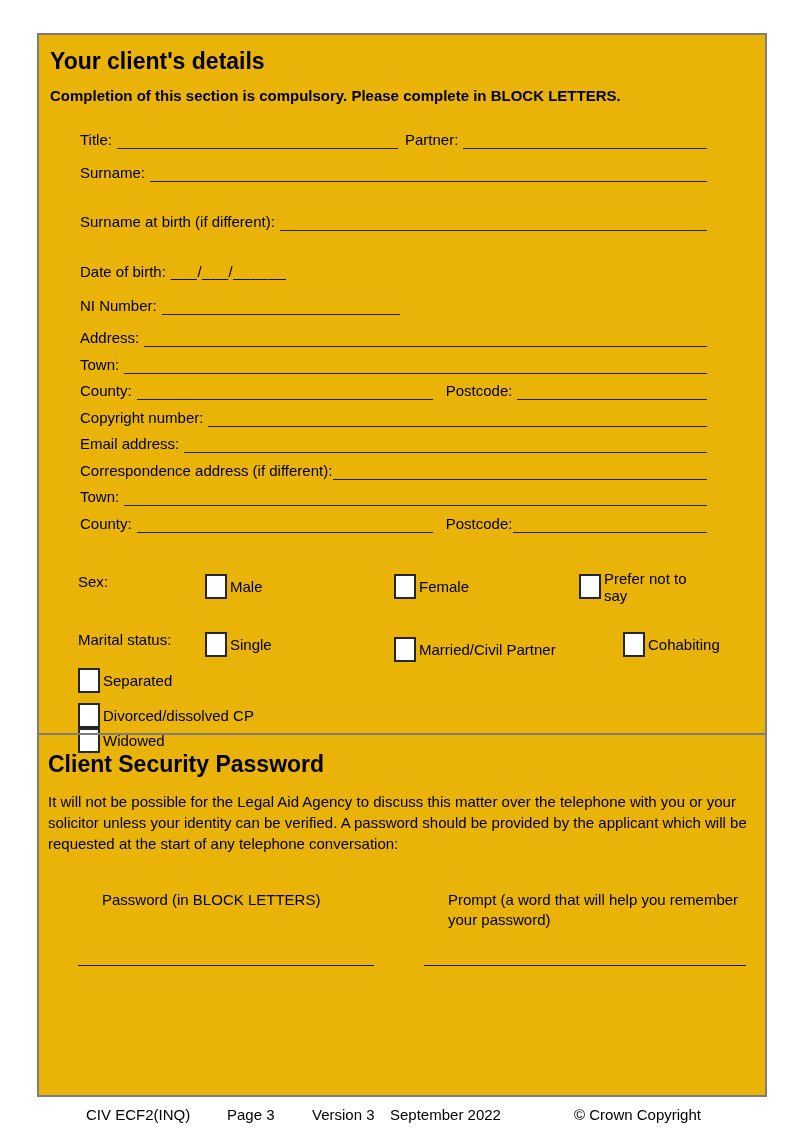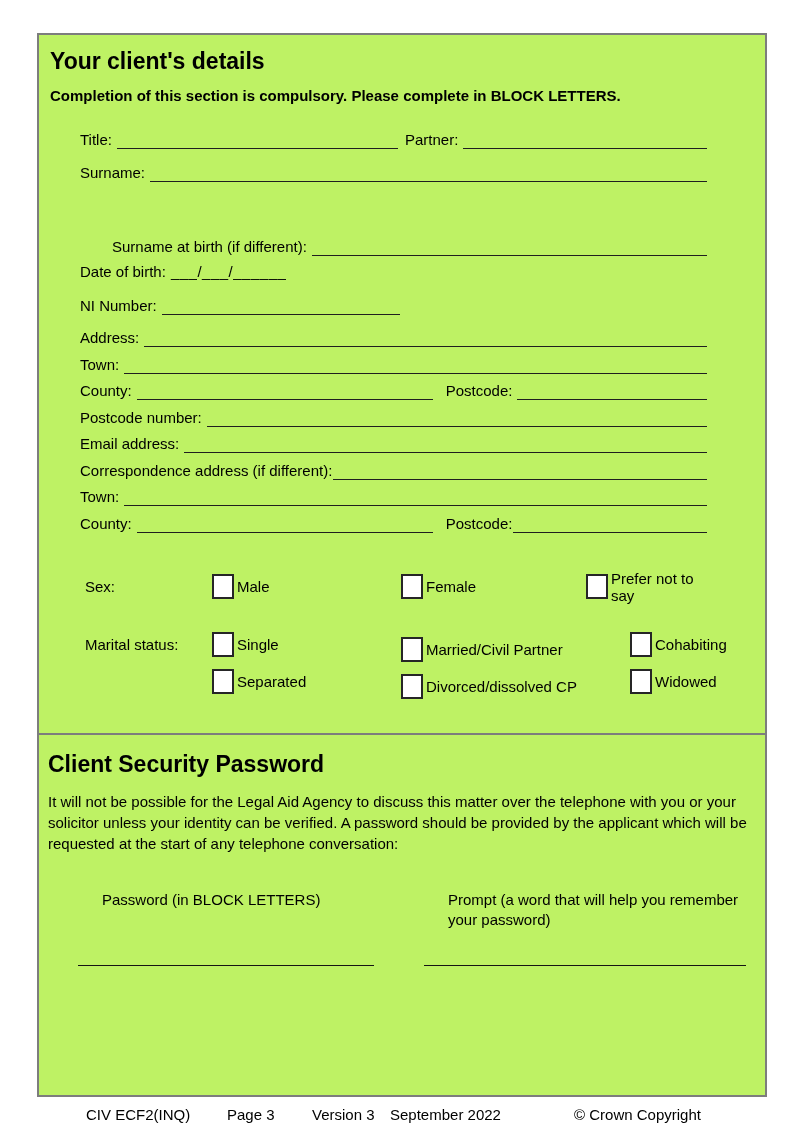--- a/index.html
+++ b/index.html
@@ -3,33 +3,33 @@
 <meta charset="utf-8">
 <style>
   html,body { margin:0; padding:0; }
   body {
     width:800px; height:1130px; background:#ffffff; position:relative;
     font-family:"Liberation Sans","DejaVu Sans",sans-serif;
     font-size:15px; color:#000; overflow:hidden;
   }
   .sheet {
     position:absolute; left:37px; top:33px; width:730px; height:1064px;
-    border:2px solid #7d7d7d; box-sizing:border-box; background:#bef264;
+    border:2px solid #7d7d7d; box-sizing:border-box; background:#eab308;
   }
   .sec1 { position:relative; height:698px; }
   .sec2 { position:relative; border-top:2px solid #7d7d7d; height:360px; }
   .h1 { position:absolute; font-weight:bold; font-size:23px; white-space:nowrap; }
   .sub { position:absolute; font-weight:bold; font-size:15px; white-space:nowrap; }
   .frow { position:absolute; left:41px; right:58px; height:20px; display:flex; align-items:flex-end; }
   .lbl { white-space:nowrap; padding-right:5px; line-height:19px; }
   .lbl2 { margin-left:7px; }
   .uline { border-bottom:1.5px solid #1f1f1f; height:15px; flex:0 0 auto; }
   .grow { flex:1 1 auto; }
   .dob { line-height:19px; letter-spacing:0.5px; }
-  .cbrow { position:absolute; left:46px; right:58px; height:27px; display:flex; align-items:center; }
+  .cbrow { position:absolute; left:39px; right:58px; height:27px; display:flex; }
   .cblbl { width:127px; flex:0 0 auto; }
   .cbitem { display:flex; align-items:center; flex:0 0 auto; }
   .w1 { width:189px; }
   .w2s { width:185px; }
   .w2m { width:229px;margin-top:10px; }
   .wlast { flex:1 1 auto; }
   .cb { width:22px; height:25px; border:2px solid #262626; background:#fff; margin-right:3px; box-sizing:border-box; flex:0 0 auto; }
   .para { position:absolute; line-height:21px; }
   .plabel { position:absolute; line-height:20px;margin-left:24px; }
   .pline { position:absolute; height:22px; border-bottom:1.6px solid #141414; }
@@ -51,21 +51,21 @@
       <span class="lbl lbl2">Partner:</span>
       <span class="uline grow"></span>
     </div>
 
     <div class="frow" style="top:127px;">
       <span class="lbl">Surname:</span>
       <span class="uline grow"></span>
     </div>
 
 
-    <div class="frow" style="top:201px;margin-left:32px;">
+    <div class="frow" style="top:176px;">
       <span class="lbl">Surname at birth (if different):</span>
       <span class="uline grow"></span>
     </div>
 
     <div class="frow" style="top:226px;">
       <span class="lbl">Date of birth:</span>
       <span class="dob">___/___/______</span>
     </div>
 
     <div class="frow" style="top:260px;">
@@ -84,21 +84,21 @@
     </div>
 
     <div class="frow" style="top:345px;">
       <span class="lbl">County:</span>
       <span class="uline" style="width:296px;"></span>
       <span class="lbl" style="margin-left:13px;">Postcode:</span>
       <span class="uline grow"></span>
     </div>
 
     <div class="frow" style="top:372px;">
-      <span class="lbl">Postcode number:</span>
+      <span class="lbl">Copyright number:</span>
       <span class="uline grow"></span>
     </div>
 
     <div class="frow" style="top:398px;">
       <span class="lbl">Email address:</span>
       <span class="uline grow"></span>
     </div>
 
     <div class="frow" style="top:425px;">
       <span class="lbl" style="padding-right:1px;">Correspondence address (if different):</span>
@@ -142,21 +142,21 @@
       <span class="cbitem w2m">
         <span class="cb"></span>
         <span>Married/Civil Partner</span>
       </span>
       <span class="cbitem wlast">
         <span class="cb"></span>
         <span>Cohabiting</span>
       </span>
     </div>
 
-    <div class="cbrow" style="top:633px;">
+    <div class="cbrow" style="top:633px;flex-direction:column;">
       <span class="cblbl"></span>
       <span class="cbitem w1">
         <span class="cb"></span>
         <span>Separated</span>
       </span>
       <span class="cbitem w2m">
         <span class="cb"></span>
         <span>Divorced/dissolved CP</span>
       </span>
       <span class="cbitem wlast">

